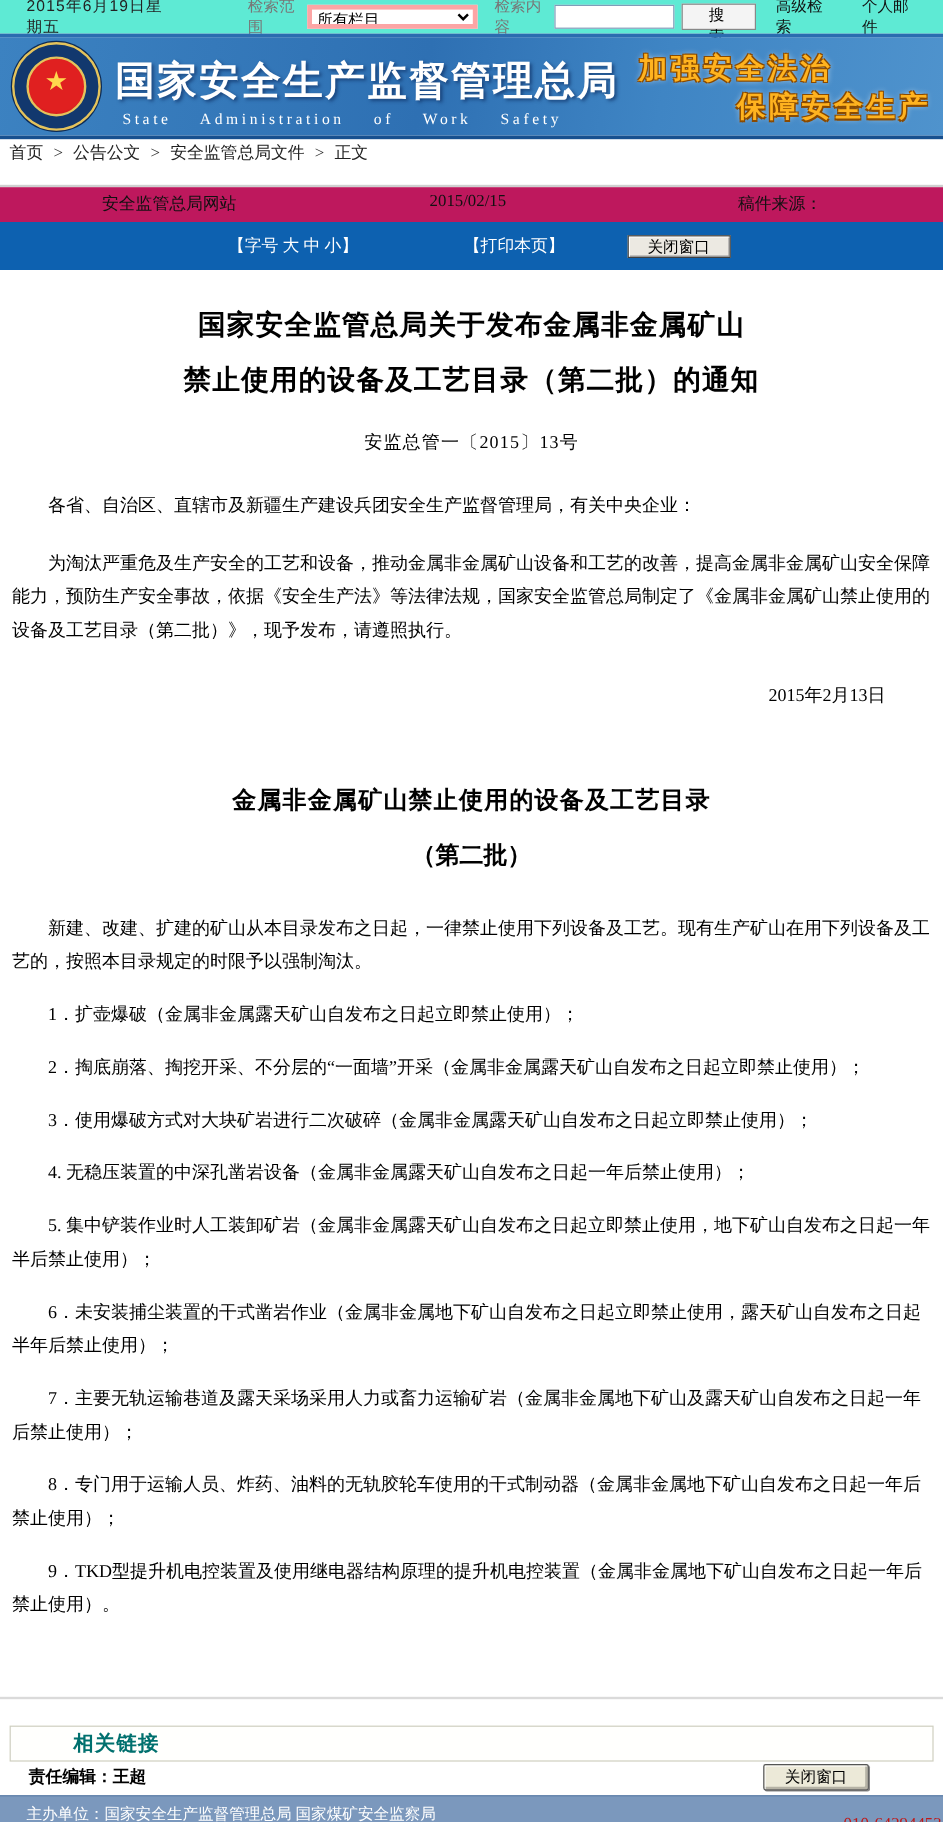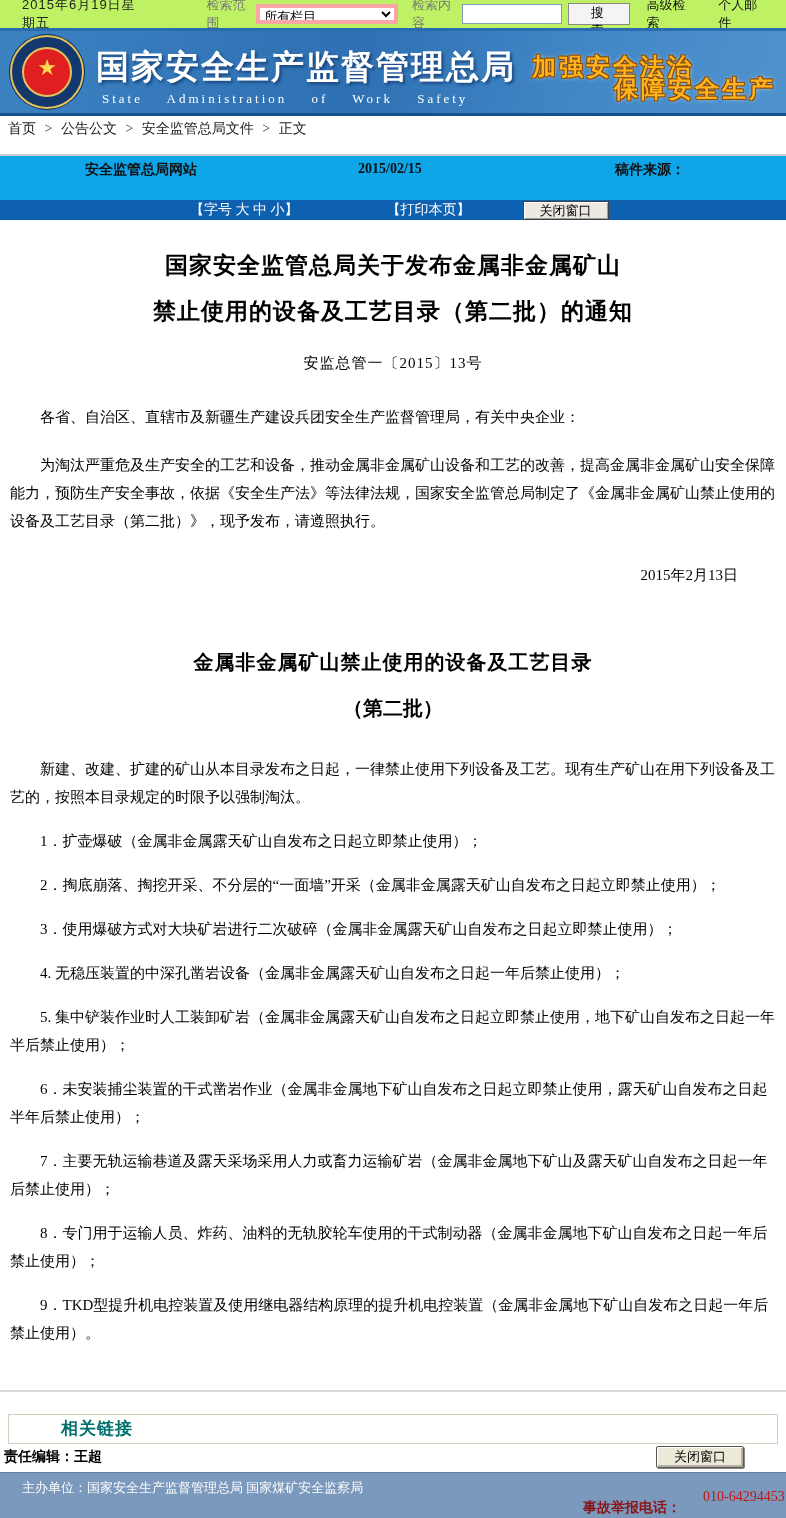--- a/index.html
+++ b/index.html
@@ -4,21 +4,21 @@
 <style>
   * { margin:0; padding:0; box-sizing:border-box; }
   html,body { background:#fff; }
   body {
     width:786px;
     font-family:"Liberation Serif","DejaVu Serif",serif;
     color:#000;
   }
   
   .topbar {
-    height:28px; background:#bef264;
+    height:28px; background:#5eead4;
     display:flex; align-items:center;
     font-size:13px; padding:0 22px;
     font-family:"Liberation Sans","DejaVu Sans",sans-serif;
   }
   .topbar .date { color:#222; letter-spacing:1px; }
   .topbar .lbl { color:#777; margin-left:14px; }
   .topbar select {
     width:160px; height:20px; margin-left:4px;
     border:4px solid #fca5a5; font-size:13px; background:#fff;
   }
@@ -70,57 +70,57 @@
     font-family:"Liberation Serif","DejaVu Serif",serif;
     white-space:nowrap;
   }
   .slogan {
     position:absolute; white-space:nowrap;
     font-size:24px; font-weight:bold; letter-spacing:3px;
     color:#ffb31f;
     font-family:"Liberation Sans","DejaVu Sans",sans-serif;
     text-shadow:-1px -1px 0 #8a4a00, 1px -1px 0 #8a4a00, -1px 1px 0 #8a4a00, 1px 1px 0 #8a4a00, 0 0 5px rgba(255,255,255,.75);
   }
-  .slogan.s1 { right:92px; top:20px; }
+  .slogan.s1 { right:92px; top:10px; }
   .slogan.s2 { right:10px; top:42px; }
   
   .breadcrumb {
     height:40px; line-height:26px; padding-left:8px;
     font-size:14px; color:#222;
     border-bottom:2px solid #cfcfcf;
     background:#fff;
   }
   .breadcrumb a { color:#222; text-decoration:none; cursor:pointer; }
   .breadcrumb .sep { margin:0 5px; color:#333; }
   
   .infobar {
-    position:relative; height:44px; background:#0ea5e9;
-    font-size:14px; color:#111;font-weight:bold;
+    position:relative; height:29px; background:#be185d;
+    font-size:14px; color:#111;
   }
   .infobar span { position:absolute; top:5px; white-space:nowrap; }
   .infobar .src { left:85px; }
   .infobar .dt  { left:358px; font-family:"Liberation Serif",serif; }
   .infobar .ms  { left:615px; }
   
   .toolbar {
-    height:20px; background:#0d61b0;
+    height:40px; background:#0d61b0;
     display:flex; align-items:center;
     color:#fff; font-size:14px;
   }
   .toolbar .fs { margin-left:190px; cursor:pointer; }
   .toolbar .pr { margin-left:88px; cursor:pointer; }
   .toolbar .closebtn {
     margin-left:52px; width:86px; height:19px;
     background:#ece9e2; border:1px solid #404040;
     box-shadow:inset 1px 1px 0 #fff, inset -1px -1px 0 #9a9a9a;
     font-size:13px; color:#000; cursor:pointer;
     font-family:inherit; line-height:15px;
   }
   
-  .doc { background:#fff; padding:22px 10px 27px; font-size:15px; }
+  .doc { background:#fff; padding:22px 10px 46px; font-size:15px; }
   .doc-title {
     text-align:center; font-weight:bold; font-size:23px;
     line-height:44px; letter-spacing:1px; margin-top:2px;
   }
   .doc-number { text-align:center; font-size:15px; margin-top:20px; letter-spacing:1px; }
   .doc p { line-height:28px; margin:14px 0; }
   .doc .para { text-indent:2em; margin-top:20px; }
   .doc .salutation { margin-top:30px; text-indent:2em; }
   .doc .sig  { text-align:right; padding-right:46px; margin-top:18px; }
   .doc .sigdate { text-align:right; padding-right:38px; margin-top:26px; }
@@ -137,21 +137,21 @@
     border:1px solid #cfcfc0; height:30px; line-height:28px;
     padding-left:52px; background:#fffffd;
   }
   .related-box .rt {
     color:#00706e; font-weight:bold; font-size:17px;
     font-family:"Liberation Sans","DejaVu Sans",sans-serif;
     letter-spacing:1px;
   }
   
   .editor-bar {
-    display:flex; align-items:center; height:28px; padding:2px 4px 4px;
+    display:flex; align-items:center; height:28px; padding:2px 24px 4px;
     font-size:14px;
   }
   .editor-bar .ed { font-weight:bold; }
   .editor-bar .closebtn2 {
     margin-left:auto; margin-right:38px;
     width:88px; height:22px; background:#ece9d8;
     border:1px solid #555; border-radius:2px;
     box-shadow:inset 1px 1px 0 #fff, inset -2px -2px 0 #b5b2a5, 1px 1px 0 #888;
     font-size:13px; cursor:pointer; font-family:inherit;
   }

